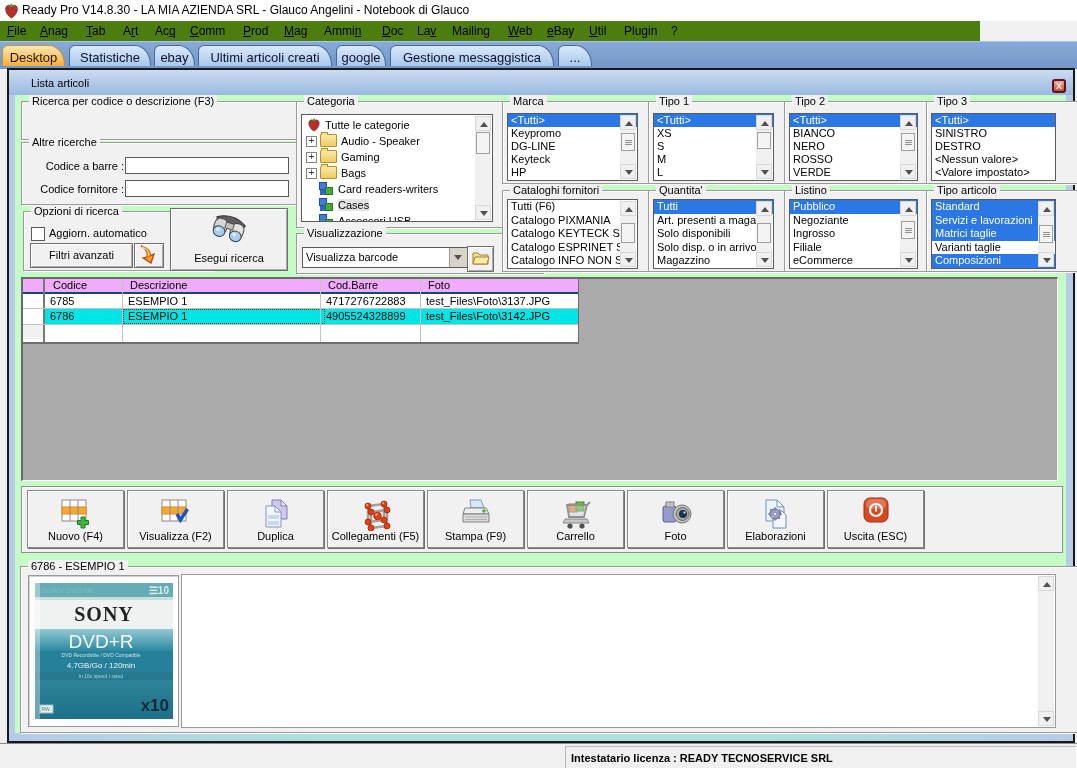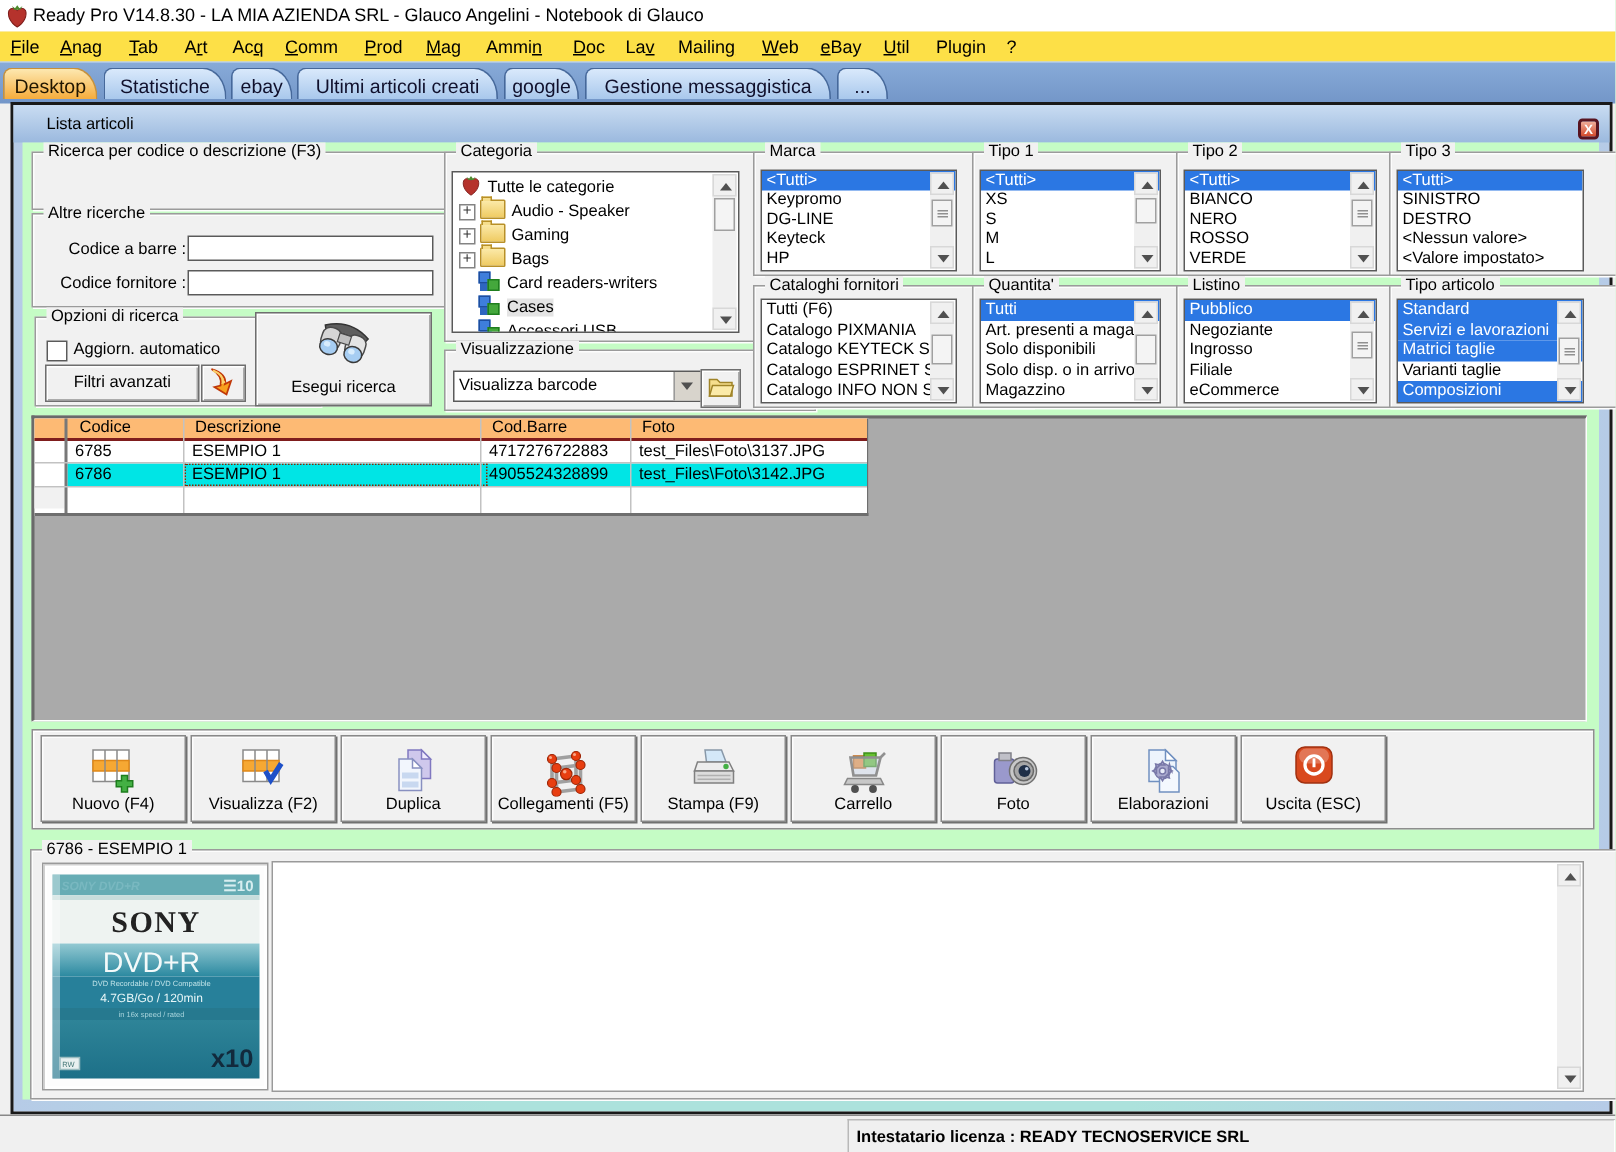--- a/index.html
+++ b/index.html
@@ -34,21 +34,21 @@
 <body>
 
 <div class="abs" style="left:0;top:0;width:1077px;height:21px;background:#FFFFFF;">
   <svg class="abs" style="left:4px;top:2px" width="15" height="17" viewBox="0 0 15 17">
     <path d="M7.5,16 C2.5,13 0.8,8 2,5 C3.3,2.8 5.8,3.2 7.5,5 C9.2,3.2 11.7,2.8 13,5 C14.2,8 12.5,13 7.5,16 Z" fill="#B5322C" stroke="#7E1E1C" stroke-width="0.7"></path>
     <path d="M4,2 L6,3.5 L7.5,1.5 L9,3.5 L11,2 L9.5,4.5 L5.5,4.5 Z" fill="#4E8B2E"></path>
   </svg>
   <span class="abs" style="left:22px;top:3px;font-size:12px;color:#000;">Ready Pro V14.8.30 - LA MIA AZIENDA SRL - Glauco Angelini - Notebook di Glauco</span>
 </div>
 
-<div class="abs" style="left:0;top:21px;width:1077px;height:20px;background:#fde047;">
+<div class="abs" style="left:0;top:21px;width:980px;height:20px;background:#4d7c0f;">
   <span class="mi" style="left:7px"><u>F</u>ile</span>
   <span class="mi" style="left:40px"><u>A</u>nag</span>
   <span class="mi" style="left:86px"><u>T</u>ab</span>
   <span class="mi" style="left:123px">A<u>r</u>t</span>
   <span class="mi" style="left:155px">Ac<u>q</u></span>
   <span class="mi" style="left:190px"><u>C</u>omm</span>
   <span class="mi" style="left:243px"><u>P</u>rod</span>
   <span class="mi" style="left:284px"><u>M</u>ag</span>
   <span class="mi" style="left:324px">Ammi<u>n</u></span>
   <span class="mi" style="left:382px"><u>D</u>oc</span>
@@ -304,21 +304,21 @@
             <div class="sba" style="bottom:0;">
               <i class="tri-d"></i>
             </div>
           </div>
       </div>
     </div>
 
     <div class="abs" style="left:6px;top:182px;width:1034px;height:201px;background:#AAAAAA;border-top:2px solid #6A6A6A;border-left:2px solid #6A6A6A;border-right:1px solid #FDFDFD;border-bottom:1px solid #FDFDFD;">
 
       <div class="abs" style="left:0;top:0;width:555px;height:63px;background:#fff;border-right:1px solid #6E6E6E;border-bottom:2px solid #6E6E6E;box-sizing:content-box;">
-        <div class="abs" style="left:0;top:0;width:555px;height:13px;background:#fdba74;border-bottom:2px solid #7f1d1d;">
+        <div class="abs" style="left:0;top:0;width:555px;height:13px;background:#f0abfc;border-bottom:2px solid #0c4a6e;">
           <span class="cell" style="left:25px;top:0;line-height:13px;">Codice</span>
           <span class="cell" style="left:102px;top:0;line-height:13px;">Descrizione</span>
           <span class="cell" style="left:300px;top:0;line-height:13px;">Cod.Barre</span>
           <span class="cell" style="left:400px;top:0;line-height:13px;">Foto</span>
         </div>
         <div class="cell" style="left:22px;top:15px;width:77px;height:14px;line-height:14px;">6785</div>
         <div class="cell" style="left:100px;top:15px;width:197px;height:14px;line-height:14px;">ESEMPIO 1</div>
         <div class="cell" style="left:298px;top:15px;width:99px;height:14px;line-height:14px;">4717276722883</div>
         <div class="cell" style="left:398px;top:15px;width:157px;height:14px;line-height:14px;">test_Files\Foto\3137.JPG</div>
         <div class="abs" style="left:22px;top:30px;width:533px;height:15px;background:#00E5E5;"></div>

